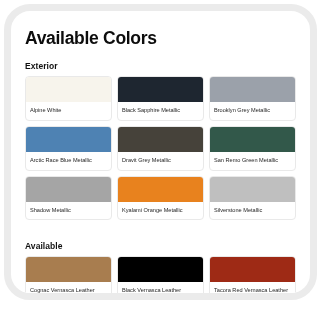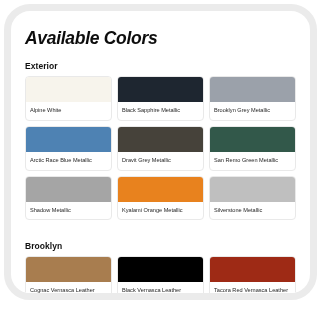--- a/index.html
+++ b/index.html
@@ -32,21 +32,20 @@
     padding: 18px 14px 10px 14px;
   }
 
   #page-title {
     font-size: 17.5px;
     font-weight: bold;
     color: #0d0d0d;
     letter-spacing: -0.3px;
     margin: 0 0 13px 0;
     line-height: 1.1;
-    font-style: italic;
   }
 
   .section {
     margin-bottom: 21px;
   }
 
   .section-heading {
     font-size: 8.5px;
     font-weight: bold;
     color: #111111;
@@ -140,21 +139,21 @@
 
         <div class="swatch-card">
           <span class="swatch-color" style="background: rgb(191, 191, 191);"></span>
           <div class="swatch-label">Silverstone Metallic</div>
         </div>
 
       </div>
     </div>
 
     <div class="section">
-      <div class="section-heading">Brooklyn</div>
+      <div class="section-heading">Available</div>
       <div class="swatch-grid interior-grid">
 
         <div class="swatch-card">
           <span class="swatch-color" style="background: rgb(168, 125, 79);"></span>
           <div class="swatch-label">Cognac Vernasca Leather</div>
         </div>
 
         <div class="swatch-card">
           <span class="swatch-color" style="background: rgb(0, 0, 0);"></span>
           <div class="swatch-label">Black Vernasca Leather</div>

